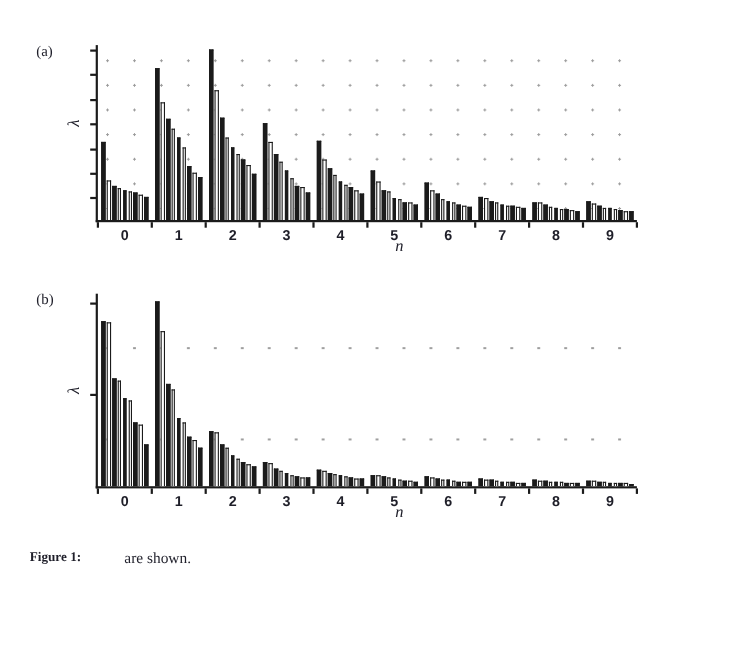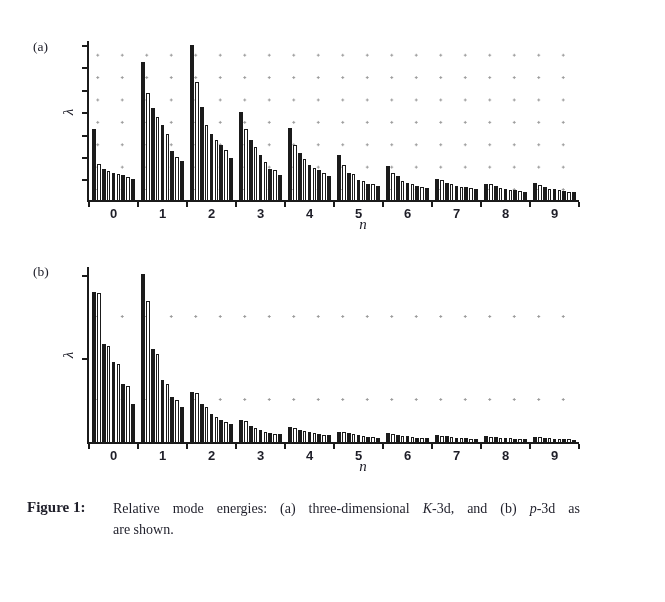--- a/index.html
+++ b/index.html
@@ -30,21 +30,21 @@
   .xaxis-label{
     position:absolute;width:49px;text-align:center;
     font-family:"Liberation Sans", sans-serif;font-weight:700;font-size:13px;color:#1e1e28;
   }
   .panel-label{position:absolute;font-size:13.5px;color:#20202b;}
   .lambda-label{
     position:absolute;width:24px;height:24px;display:flex;align-items:center;justify-content:center;
     font-style:italic;font-size:15px;transform:rotate(-90deg);color:#20202b;
   }
   .n-label{position:absolute;width:26px;text-align:center;font-style:italic;font-size:15px;color:#20202b;}
-  .caption-tag{position:absolute;left:27px;top:499px;font-weight:700;font-size:15px;color:#1f1f2a;}
+  .caption-tag{position:absolute;left:27px;top:499px;font-weight:700;font-size:12px;color:#1f1f2a;}
   .caption-body{
     position:absolute;left:113px;top:499px;width:467px;
     font-size:14px;line-height:20.5px;color:#1f1f2a;
   }
   .caption-line{text-align:justify;}
   .caption-line.stretch{text-align-last:justify;}
   .caption-line .it{font-style:italic;}
   .table-heading{
     position:absolute;left:0;top:573px;width:612px;text-align:center;
     font-weight:700;font-size:14.5px;color:#1f1f2a;
@@ -335,18 +335,17 @@
         <div class="bar dark" style="height: 2.72px;"></div>
         <div class="bar light" style="height: 2.56px;"></div>
         <div class="bar dark" style="height: 2.4px;"></div>
       </div>
       <div class="xaxis-label" style="left: 441px; top: 181px;">9</div>
     </div>
   <div class="n-label" style="left:350px;top:458px;">n</div>
 
   <div class="caption-tag">Figure 1:</div>
   <div class="caption-body" id="captionBody">
-      <div class="caption-line stretch"><span>Relative mode energies: (a) three-dimensional </span><span class="it">K</span><span>-3d, and (b) </span><span class="it">p</span><span>-3d as</span></div>
       <div class="caption-line"><span>are shown.</span></div>
     </div>
 
 
 </div>
 
 </body></html>

